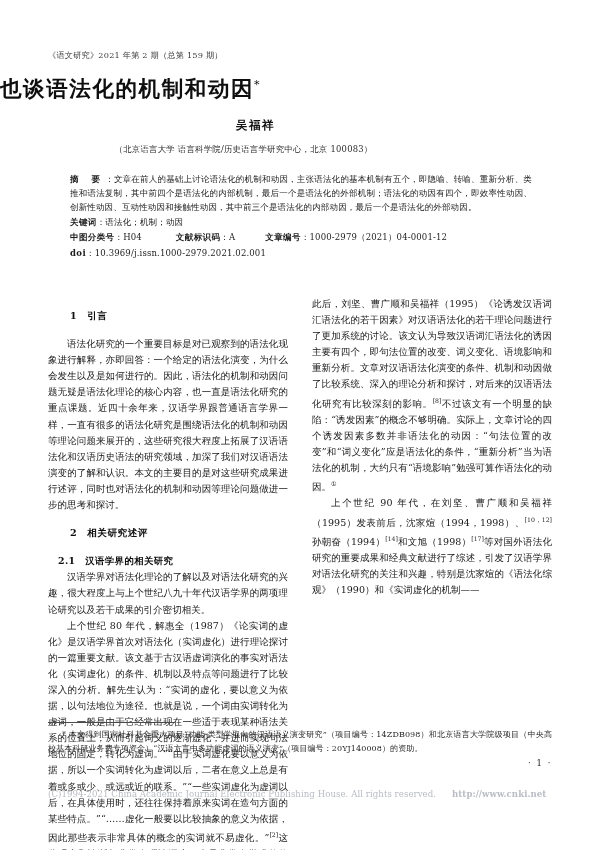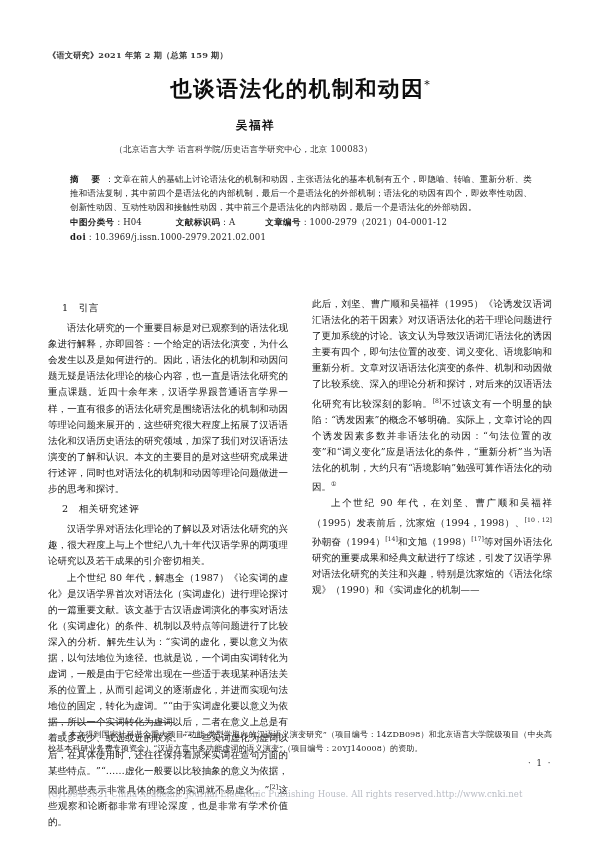--- a/index.html
+++ b/index.html
@@ -27,30 +27,29 @@
 
   
   .running-head {
     position: absolute;
     left: 48px;
     top: 50px;
     font-size: 8.2px;
     letter-spacing: 0.2px;
     color: #3a3a3a;
     white-space: nowrap;
-    font-weight: bold;
   }
 
   
   .title {
     position: absolute;
     left: 0;
     top: 74px;
     width: 600px;
-    text-align: center;
+    text-align: left;
     font-size: 21.5px;
     font-weight: 700;
     letter-spacing: 1.6px;
     color: #0e0e0e;
   }
   .title sup {
     font-size: 11px;
     font-weight: 400;
     vertical-align: super;
     letter-spacing: 0;
@@ -122,24 +121,24 @@
     display: flex;
     gap: 24px;
   }
   .col {
     width: 240px;
     position: relative;
   }
 
   .sec-h1 {
     font-size: 9.6px;
-    font-weight: 400;
+    font-weight: 700;
     letter-spacing: 0.5px;
     line-height: 16.1px;
-    margin: 4px;
+    margin: 12px;
     padding-left: 10px;
     color: #0e0e0e;
   }
   .sec-h2 {
     font-size: 9.4px;
     font-weight: 700;
     letter-spacing: 0.4px;
     line-height: 16.1px;
     margin: 0;
     padding-left: 10px;
@@ -200,52 +199,54 @@
     position: absolute;
     left: 48px;
     top: 789px;
     width: 504px;
     font-family: "DejaVu Serif", "Liberation Serif", serif;
     font-size: 8.6px;
     letter-spacing: 0.05px;
     color: #b9bcc4;
     white-space: nowrap;
   }
-  .cnki .url { margin-left: 0; }
+  .cnki .url { margin-left: 16px; font-weight: bold; }
 </style>
 </head>
 <body>
 
 <div class="page">
 
   <div class="running-head">《语文研究》2021 年第 2 期（总第 159 期）</div>
 
   <div class="title"><span>也谈语法化的机制和动因</span><sup>*</sup></div>
 
   <div class="author">吴福祥</div>
 
   <div class="affiliation">（北京语言大学 语言科学院/历史语言学研究中心，北京 100083）</div>
 
   <div class="abstract-block">
 
     <div class="abstract-body"><span class="lbl-wide">摘 要</span><span>：</span><span>文章在前人的基础上讨论语法化的机制和动因，主张语法化的基本机制有五个，即隐喻、转喻、重新分析、类推和语法复制，其中前四个是语法化的内部机制，最后一个是语法化的外部机制；语法化的动因有四个，即效率性动因、创新性动因、互动性动因和接触性动因，其中前三个是语法化的内部动因，最后一个是语法化的外部动因。</span></div>
 
+    <div class="meta-line"><span class="lbl">关键词</span><span>：</span><span>语法化；机制；动因</span></div>
 
     <div class="meta-line"><span class="lbl">中图分类号</span><span>：</span><span>H04</span><span class="gap-a"></span><span class="lbl">文献标识码</span><span>：</span><span>A</span><span class="gap-b"></span><span class="lbl">文章编号</span><span>：</span><span>1000-2979（2021）04-0001-12</span></div>
 
     <div class="meta-line"><span class="lbl">doi</span><span>：</span><span>10.3969/j.issn.1000-2979.2021.02.001</span></div>
   </div>
 
   <div class="columns">
 
     <div class="col">
       <div class="sec-h1">1　引言</div>
       <p class="body">语法化研究的一个重要目标是对已观察到的语法化现象进行解释，亦即回答：一个给定的语法化演变，为什么会发生以及是如何进行的。因此，语法化的机制和动因问题无疑是语法化理论的核心内容，也一直是语法化研究的重点课题。近四十余年来，汉语学界跟普通语言学界一样，一直有很多的语法化研究是围绕语法化的机制和动因等理论问题来展开的，这些研究很大程度上拓展了汉语语法化和汉语历史语法的研究领域，加深了我们对汉语语法演变的了解和认识。本文的主要目的是对这些研究成果进行述评，同时也对语法化的机制和动因等理论问题做进一步的思考和探讨。</p>
 
       <div class="sec-h1">2　相关研究述评</div>
+      <div class="sec-h2">2.1　汉语学界的相关研究</div>
       <p class="body">汉语学界对语法化理论的了解以及对语法化研究的兴趣，很大程度上与上个世纪八九十年代汉语学界的两项理论研究以及若干成果的引介密切相关。</p>
 
       <p class="body"><span>上个世纪 80 年代，解惠全（1987）《论实词的虚化》是汉语学界首次对语法化（实词虚化）进行理论探讨的一篇重要文献。该文基于古汉语虚词演化的事实对语法化（实词虚化）的条件、机制以及特点等问题进行了比较深入的分析。解先生认为：“实词的虚化，要以意义为依据，以句法地位为途径。也就是说，一个词由实词转化为虚词，一般是由于它经常出现在一些适于表现某种语法关系的位置上，从而引起词义的逐渐虚化，并进而实现句法地位的固定，转化为虚词。”“由于实词虚化要以意义为依据，所以一个实词转化为虚词以后，二者在意义上总是有着或多或少、或远或近的联系。”“一些实词虚化为虚词以后，在具体使用时，还往往保持着原来实词在造句方面的某些特点。”“……虚化一般要以比较抽象的意义为依据，因此那些表示非常具体的概念的实词就不易虚化。”</span><sup>[2]</sup><span>这些观察和论断都非常有理论深度，也是非常有学术价值的。</span></p>
     </div>
 
     <div class="col">
       <p class="body cont"><span>此后，刘坚、曹广顺和吴福祥（1995）《论诱发汉语词汇语法化的若干因素》对汉语语法化的若干理论问题进行了更加系统的讨论。该文认为导致汉语词汇语法化的诱因主要有四个，即句法位置的改变、词义变化、语境影响和重新分析。文章对汉语语法化演变的条件、机制和动因做了比较系统、深入的理论分析和探讨，对后来的汉语语法化研究有比较深刻的影响。</span><sup>[8]</sup><span>不过该文有一个明显的缺陷：“诱发因素”的概念不够明确。实际上，文章讨论的四个诱发因素多数并非语法化的动因：“句法位置的改变”和“词义变化”应是语法化的条件，“重新分析”当为语法化的机制，大约只有“语境影响”勉强可算作语法化的动因。</span><sup>①</sup></p>
 
       <p class="body"><span>上个世纪 90 年代，在刘坚、曹广顺和吴福祥（1995）发表前后，沈家煊（1994，1998）、</span><sup>[10，12]</sup><span>孙朝奋（1994）</span><sup>[14]</sup><span>和文旭（1998）</span><sup>[17]</sup><span>等对国外语法化研究的重要成果和经典文献进行了综述，引发了汉语学界对语法化研究的关注和兴趣，特别是沈家煊的《语法化综观》（1990）和《实词虚化的机制——</span></p>
     </div>

